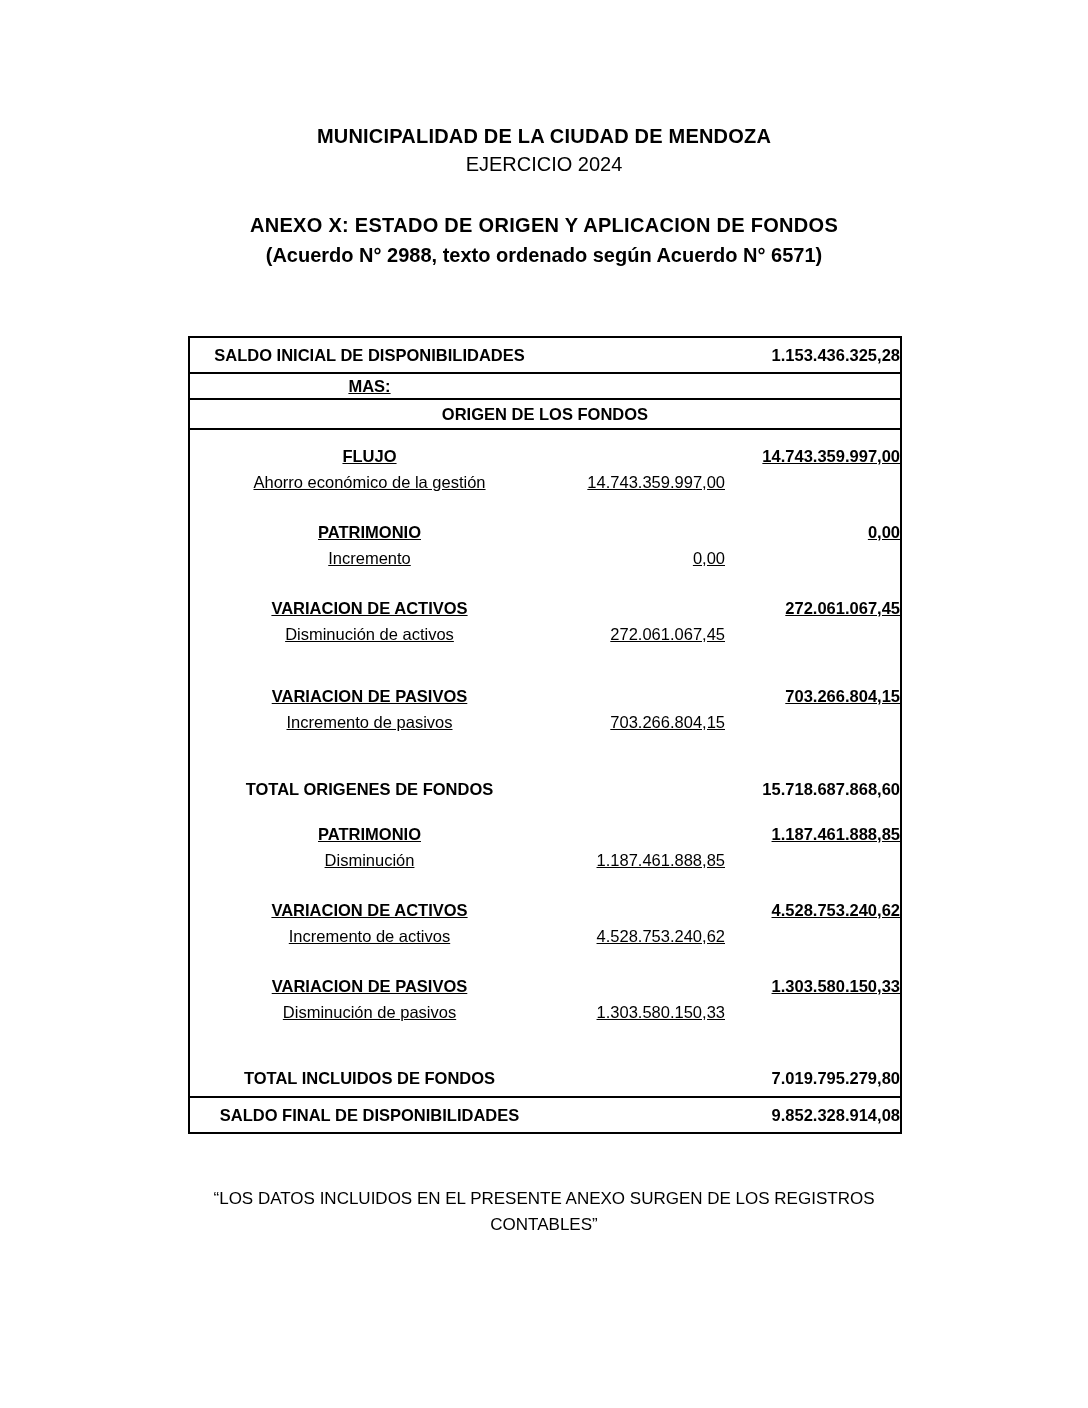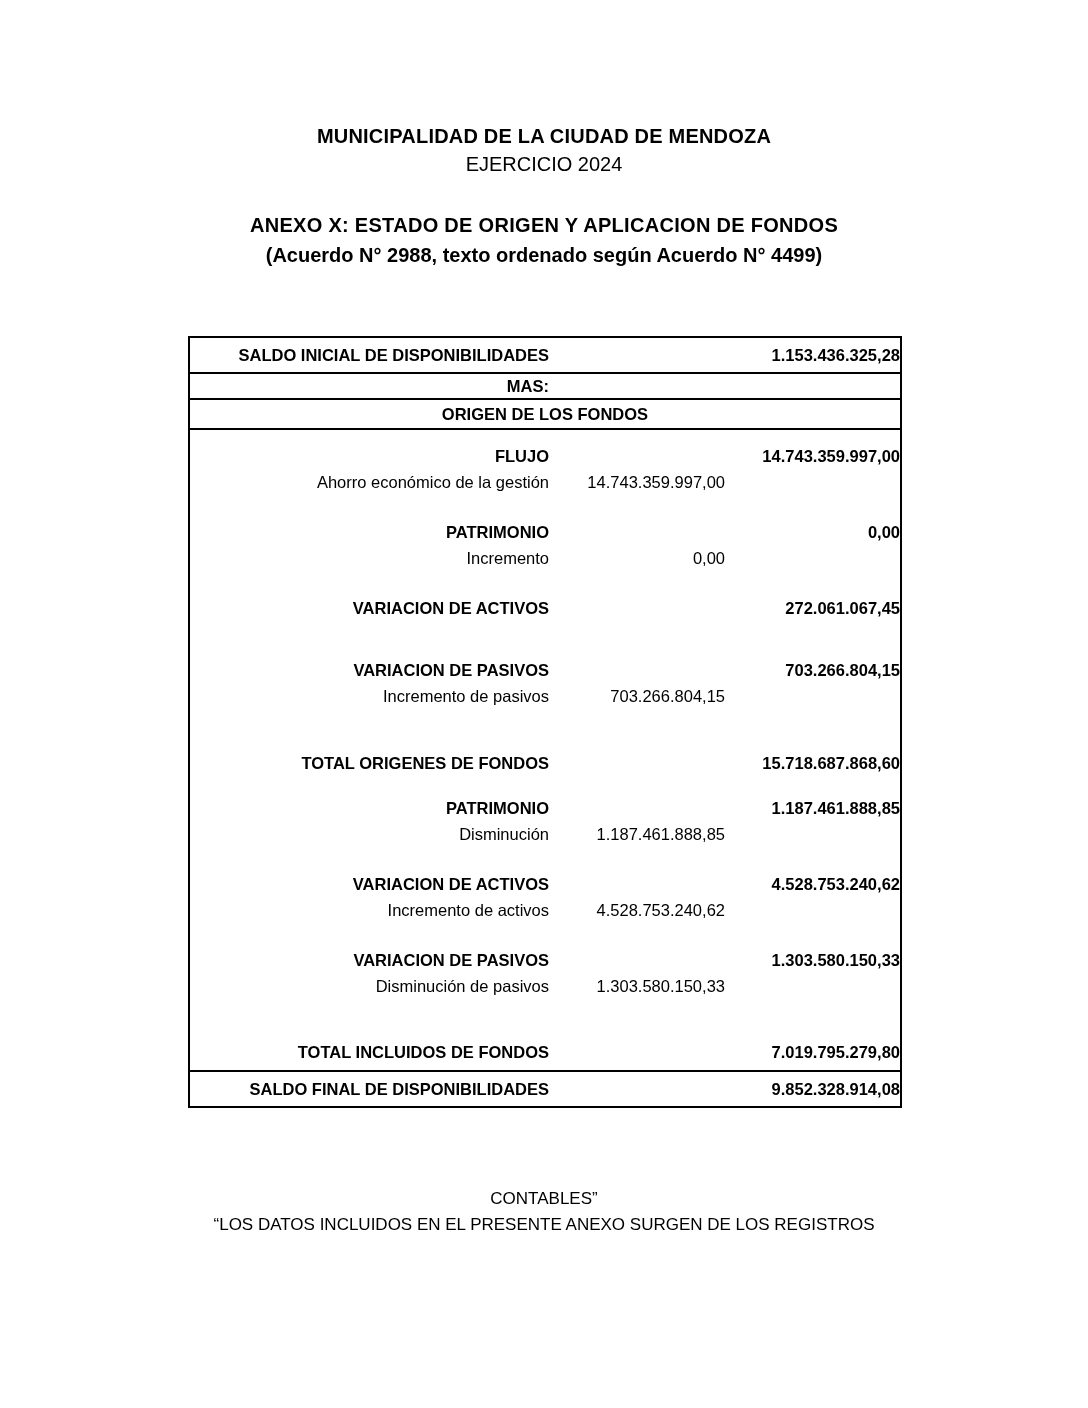--- a/index.html
+++ b/index.html
@@ -67,35 +67,35 @@
     padding: 0;
     vertical-align: middle;
     font-size: 16.5px;
   }
   .col-label { width: 360px; }
   .col-mid   { width: 176px; }
   .col-right { width: 176px; }
 
   .cell-label {
     padding-left: 8px;
-    text-align: right;
+    text-align: center;
   }
   .cell-mid {
     text-align: right;
     padding-right: 2px;
   }
   .cell-right {
     text-align: right;
     padding-right: 6px;
     margin-top: 18px;
   }
 
   .bold { font-weight: bold; }
   .row-h { height: 36px; }
-  .row-sub { height: 26px; }
+  .row-sub { height: 26px; text-decoration: underline; }
   .row-gap { height: 24px; }
   .row-gap-sm { height: 14px; }
   .row-gap-lg { height: 36px; }
 
   
   .bt { border-top: 2px solid #000; }
   .bb { border-bottom: 2px solid #000; }
   .bl { border-left: 2px solid #000; }
   .br { border-right: 2px solid #000; }
 
@@ -125,21 +125,21 @@
 
 <div class="page">
 
   <div class="header">
     <div class="line1">MUNICIPALIDAD DE LA CIUDAD DE MENDOZA</div>
     <div class="line2">EJERCICIO 2024</div>
   </div>
 
   <div class="subtitle">
     <div class="s1">ANEXO X: ESTADO DE ORIGEN Y APLICACION DE FONDOS</div>
-    <div class="s2">(Acuerdo N° 2988, texto ordenado según Acuerdo N° 4499)</div>
+    <div class="s2">(Acuerdo N° 2988, texto ordenado según Acuerdo N° 6571)</div>
   </div>
 
   <div class="table-wrap">
     <table class="fund-table">
       <colgroup>
         <col class="col-label">
           <col class="col-mid">
           <col class="col-right">
       </colgroup>
       <tbody>
@@ -198,20 +198,25 @@
           <td class="bl"></td>
           <td></td>
           <td class="br"></td>
         </tr>
 
         <tr class="row-sub">
           <td class="cell-label bold bl">VARIACION DE ACTIVOS</td>
           <td class="cell-mid"></td>
           <td class="cell-right bold br">272.061.067,45</td>
         </tr>
+        <tr class="row-sub">
+          <td class="cell-label bl">Disminución de activos</td>
+          <td class="cell-mid">272.061.067,45</td>
+          <td class="cell-right br"></td>
+        </tr>
 
         <tr class="row-gap-lg">
           <td class="bl"></td>
           <td></td>
           <td class="br"></td>
         </tr>
 
         <tr class="row-sub">
           <td class="cell-label bold bl">VARIACION DE PASIVOS</td>
           <td class="cell-mid"></td>
@@ -304,17 +309,17 @@
           <td class="cell-label bold bt bb bl">SALDO FINAL DE DISPONIBILIDADES</td>
           <td class="cell-mid bt bb"></td>
           <td class="cell-right bold bt bb br">9.852.328.914,08</td>
         </tr>
 
       </tbody>
     </table>
   </div>
 
   <div class="footnote">
+    <div>“LOS DATOS INCLUIDOS EN EL PRESENTE ANEXO SURGEN DE LOS REGISTROS</div>
     <div>CONTABLES”</div>
-    <div>“LOS DATOS INCLUIDOS EN EL PRESENTE ANEXO SURGEN DE LOS REGISTROS</div>
   </div>
 
 </div>
 
 </body></html>

